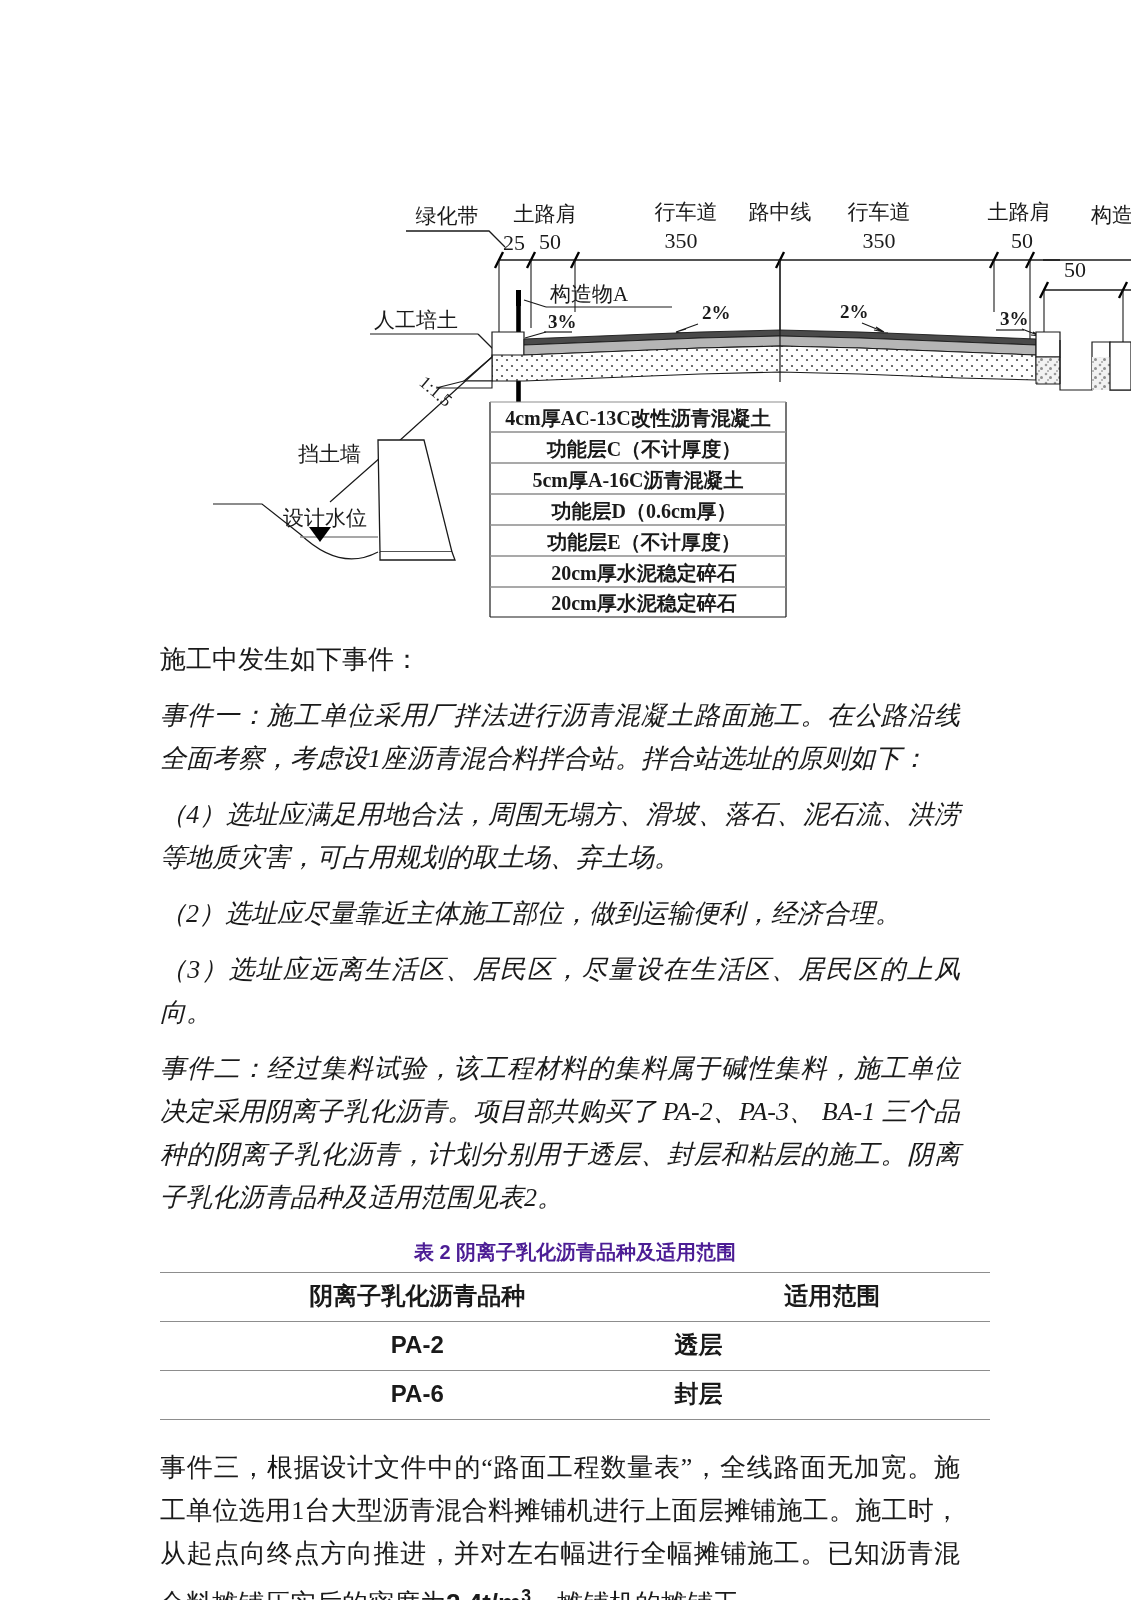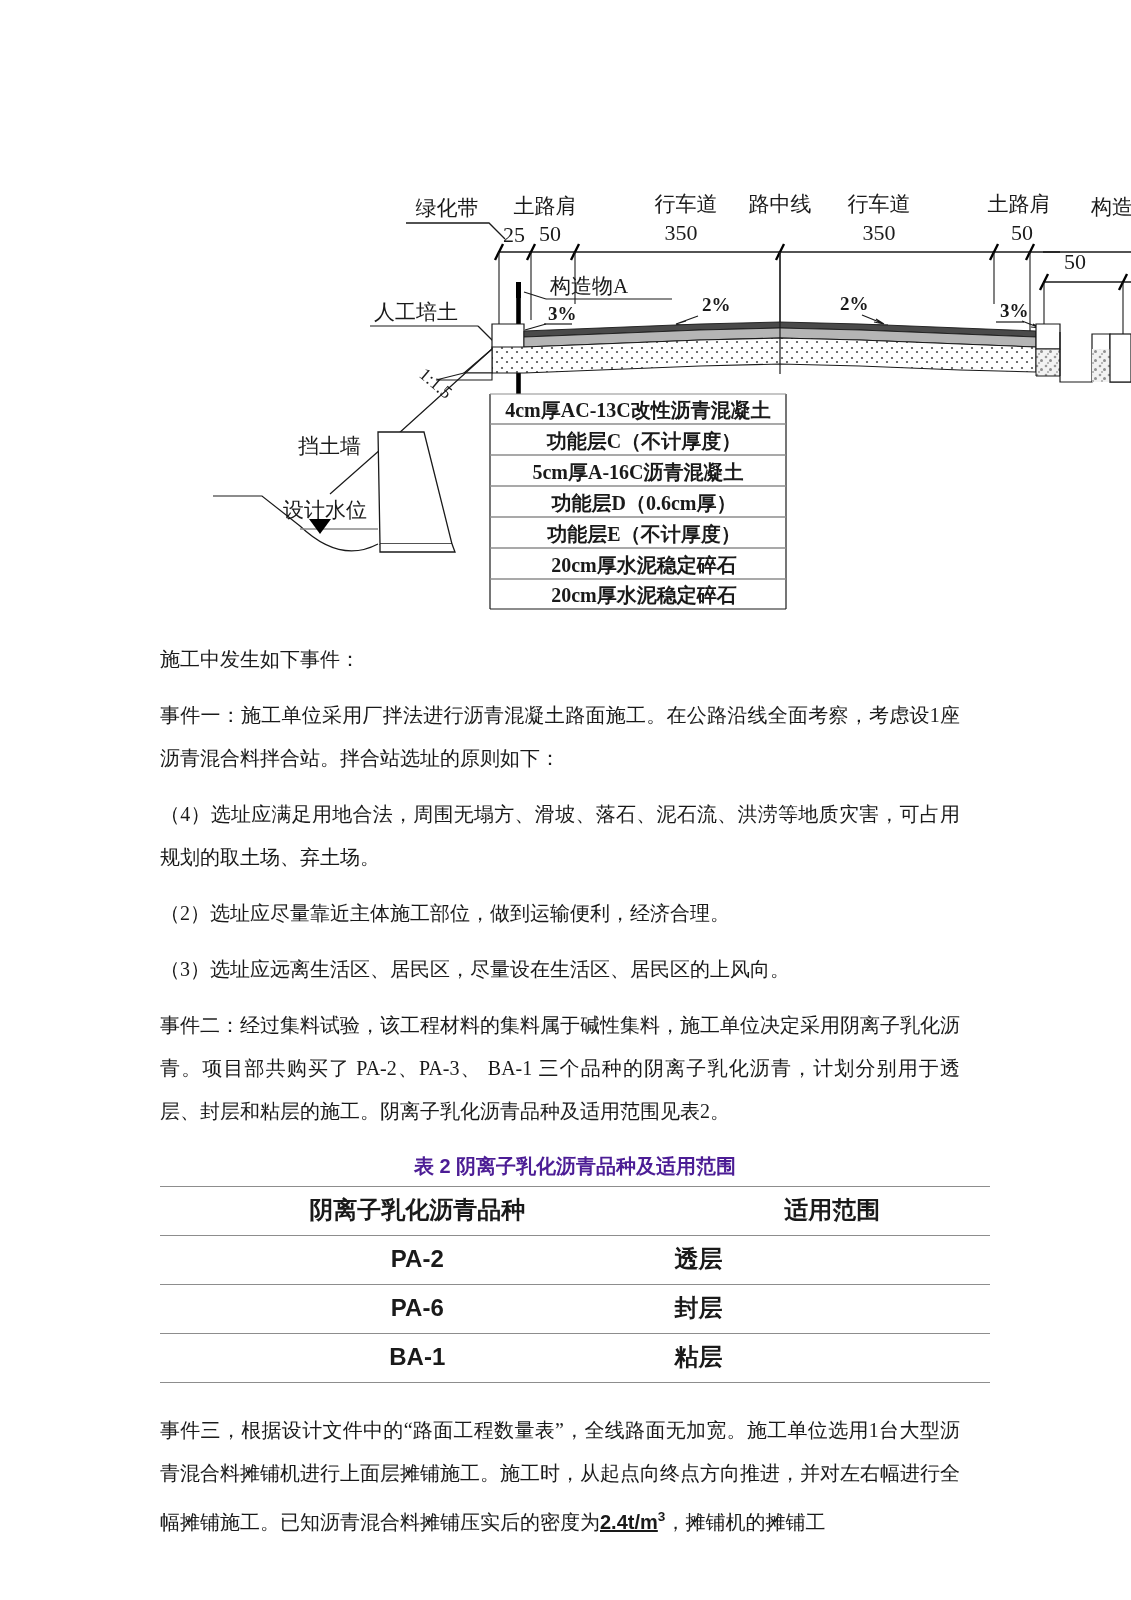--- a/index.html
+++ b/index.html
@@ -19,43 +19,43 @@
     position: relative;
     width: 1131px;
     height: 1600px;
     background: #fff;
   }
 
   
   .figure {
     position: absolute;
     left: 0;
-    top: 4px;
+    top: 12px;
     width: 1004px;
     height: 620px;
   }
   .figure svg { display: block; }
 
   
   .content {
     position: absolute;
     left: 160px;
     top: 638px;
     width: 800px;
   }
   p.para {
     margin: 0 0 0 0;
     padding: 0;
-    font-size: 20px;
+    font-size: 26px;
     line-height: 43px;
     text-align: justify;
     text-justify: inter-ideograph;
     letter-spacing: 0px;
   }
-  p.para.gap { margin-top: 13px; }
+  p.para.gap { margin-top: 13px; font-style: italic; }
 
   
   .table-wrap {
     margin-top: 20px;
     width: 830px;
   }
   .table-title {
     text-align: center;
     font-size: 20px;
     font-family: "Liberation Sans", sans-serif;
@@ -278,24 +278,20 @@
         </thead>
         <tbody>
           <tr>
             <td class="c1">PA-2</td>
             <td class="c2">透层</td>
           </tr>
           <tr>
             <td class="c1">PA-6</td>
             <td class="c2">封层</td>
           </tr>
-          <tr>
-            <td class="c1">BA-1</td>
-            <td class="c2">粘层</td>
-          </tr>
         </tbody>
       </table>
     </div>
 
     <p class="para" style="margin-top:26px;"><span>事件三，根据设计文件中的“路面工程数量表”，全线路面无加宽。施工单位选用1台大型沥青混合料摊铺机进行上面层摊铺施工。施工时，从起点向终点方向推进，并对左右幅进行全幅摊铺施工。已知沥青混合料摊铺压实后的密度为</span><span style="font-family:'Liberation Sans',sans-serif;font-weight:bold;text-decoration:underline;">2.4t/m</span><span class="sup" style="font-family:'Liberation Sans',sans-serif;font-weight:bold;">3</span><span>，摊铺机的摊铺工</span></p>
 
   </div>
 </div>
 
 </body></html>

